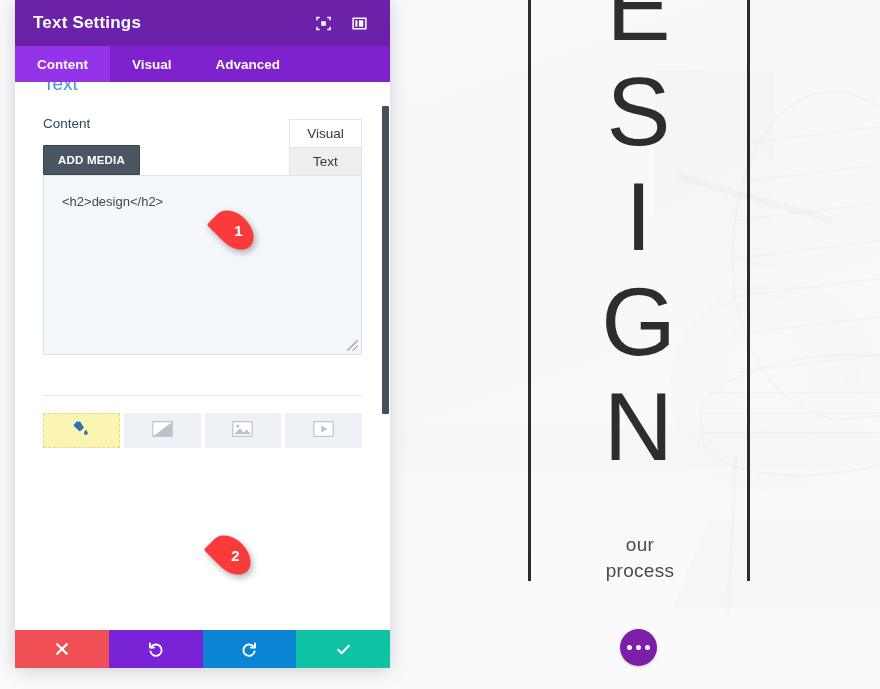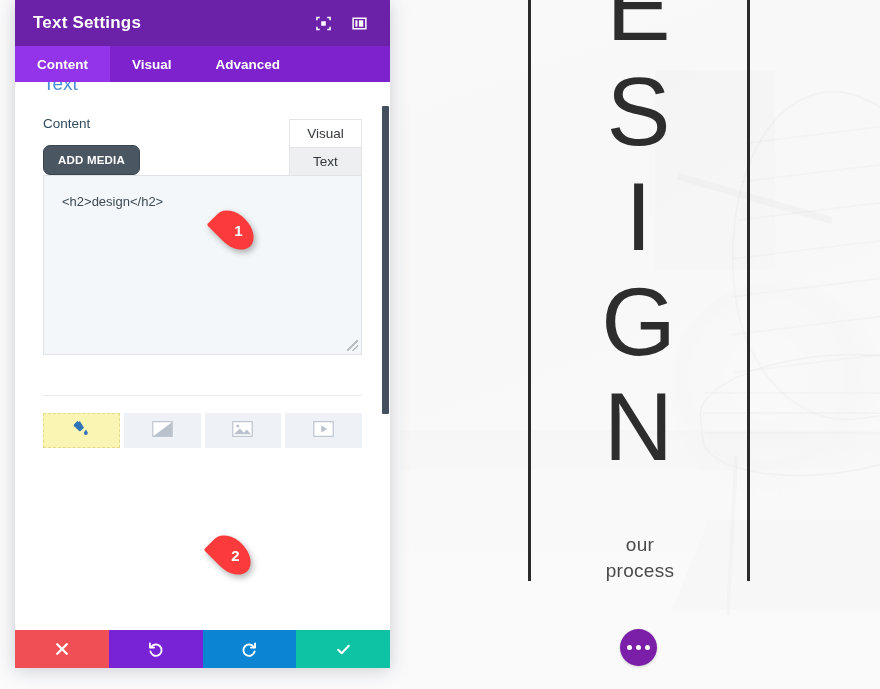--- a/index.html
+++ b/index.html
@@ -252,21 +252,21 @@
     margin-top: 14px;
     height: 30px;
     display: flex;
     align-items: flex-end;
     position: relative;
   }
   #add-media-btn {
     height: 30px;
     background: #4a5662;
     border: 1px solid #3b454f;
-    border-radius: 7px;
+    border-radius: 1px;
     color: #ffffff;
     font-size: 11.5px;
     font-weight: bold;
     padding: 0 14px;
     display: flex;
     align-items: center;
     cursor: pointer;
     letter-spacing: 0.2px;
   }
   #editor-mode-tabs {

